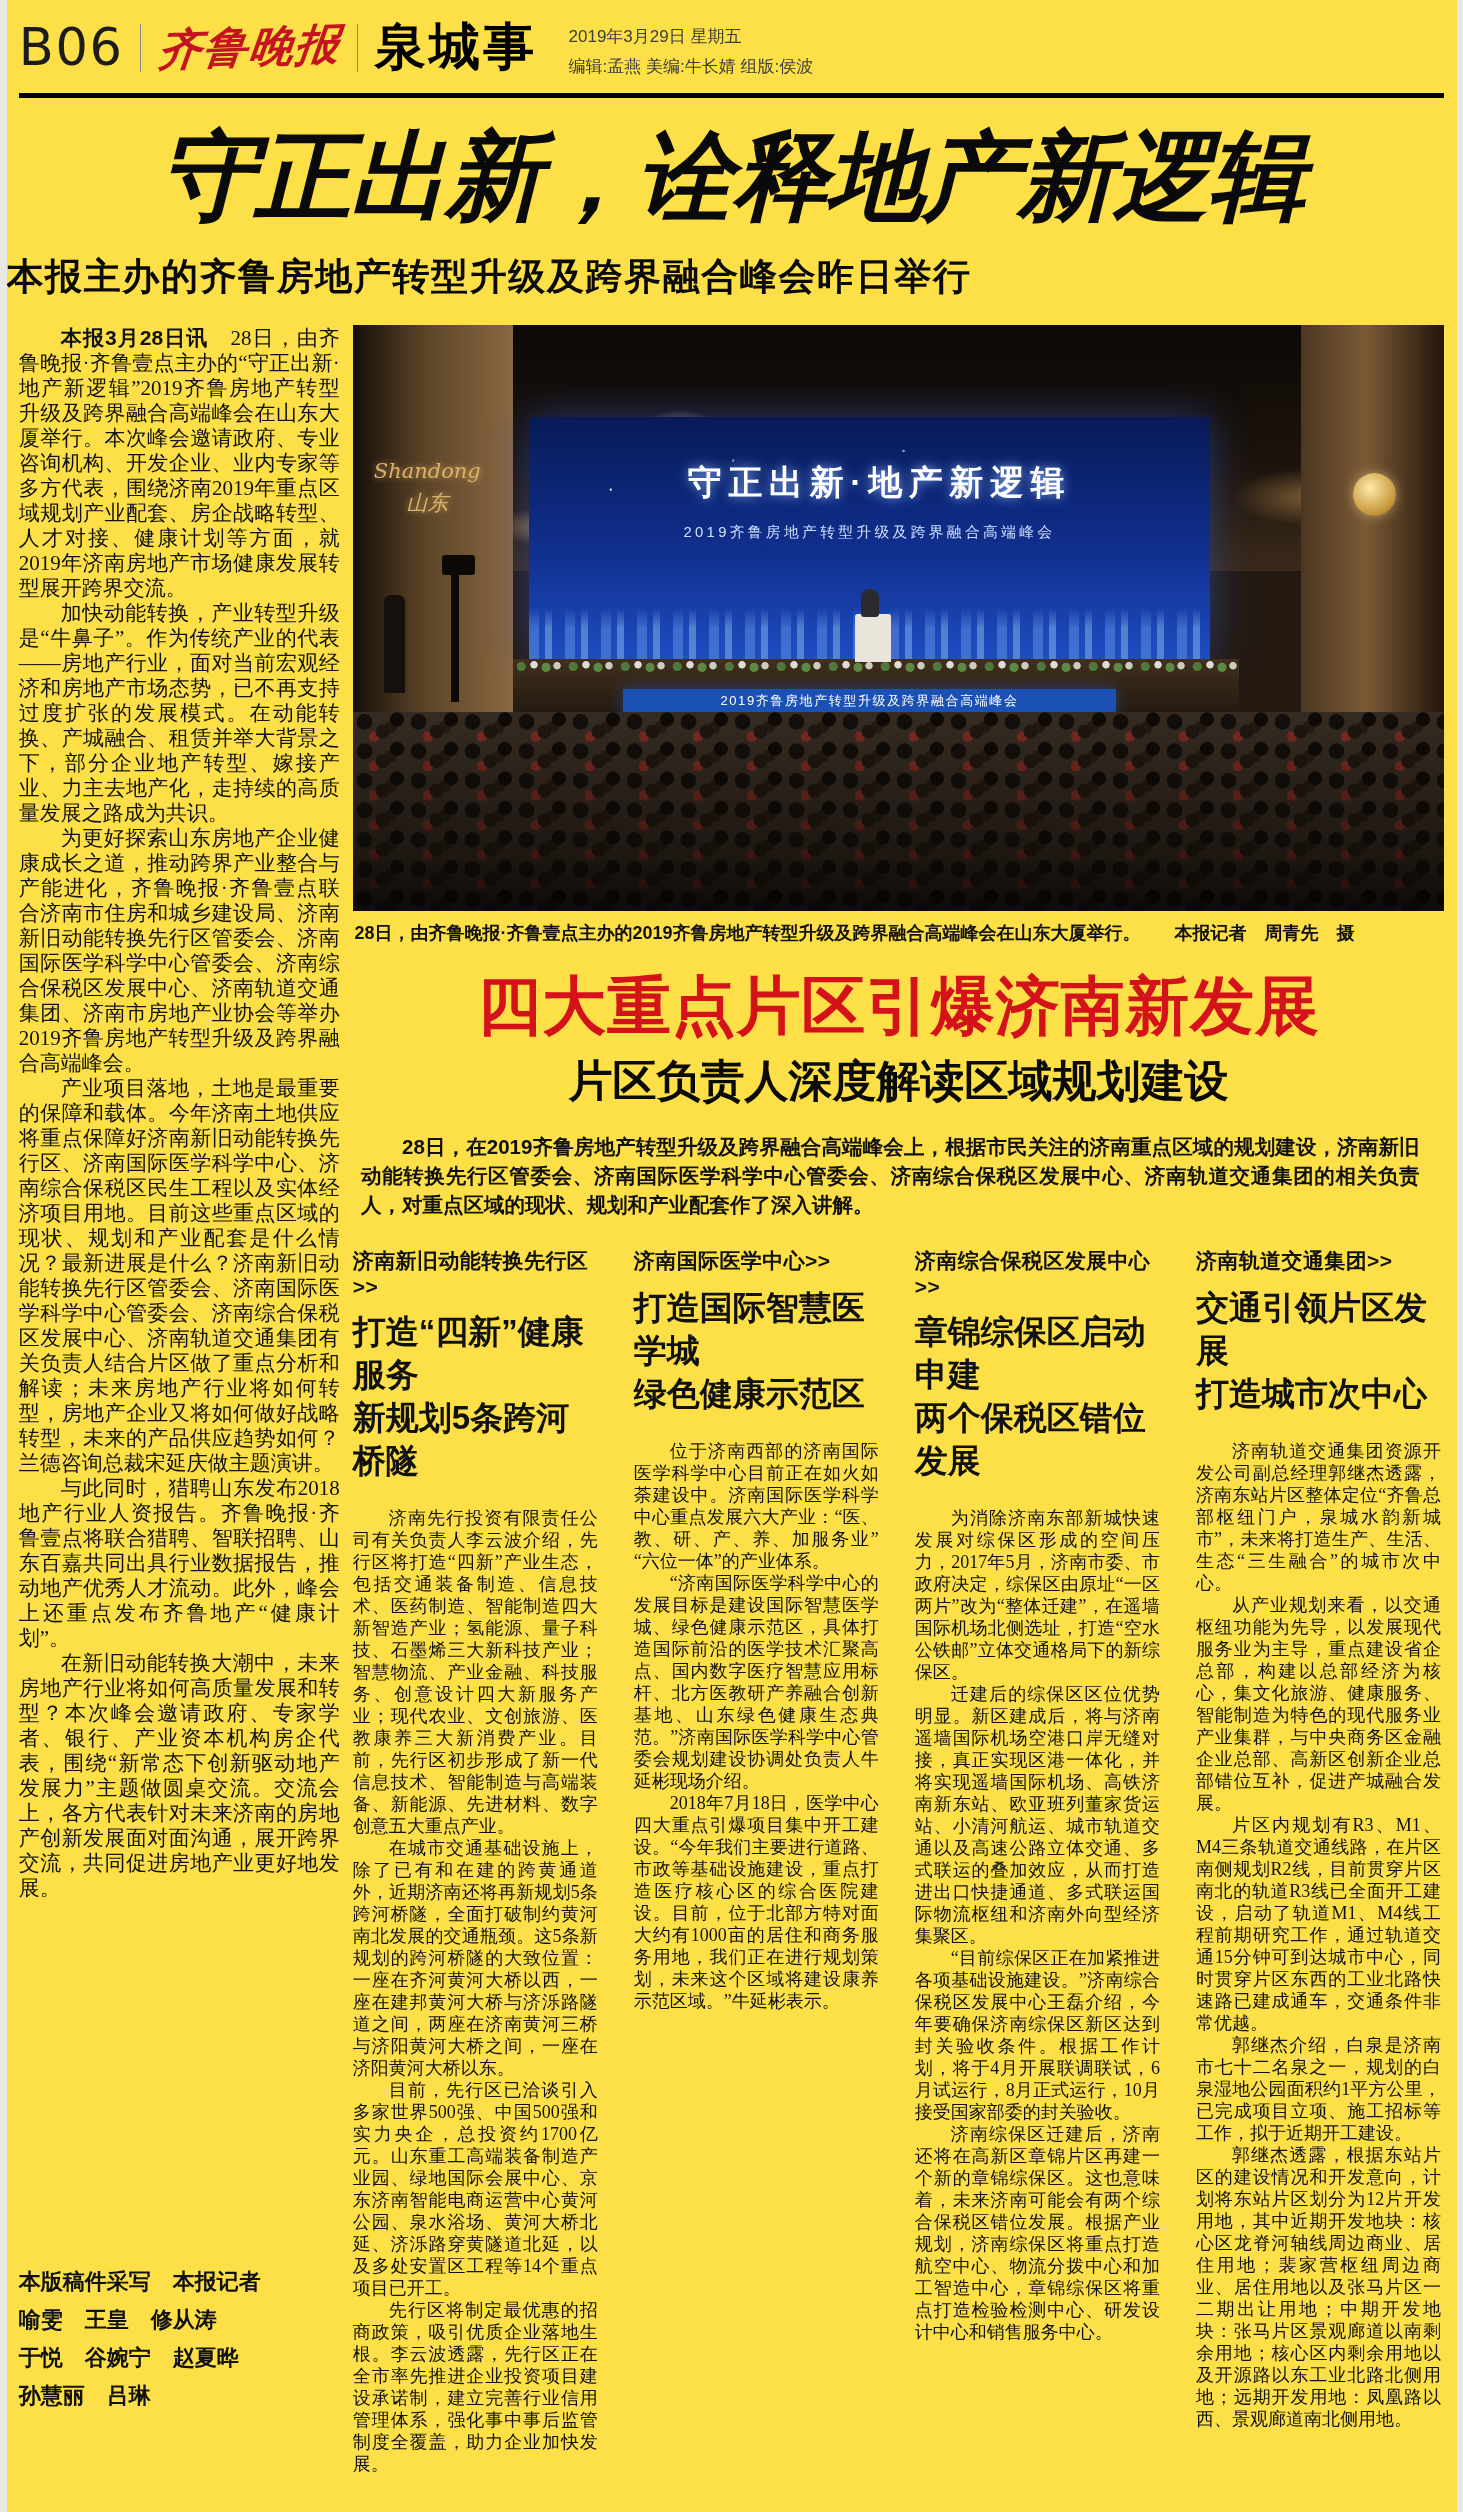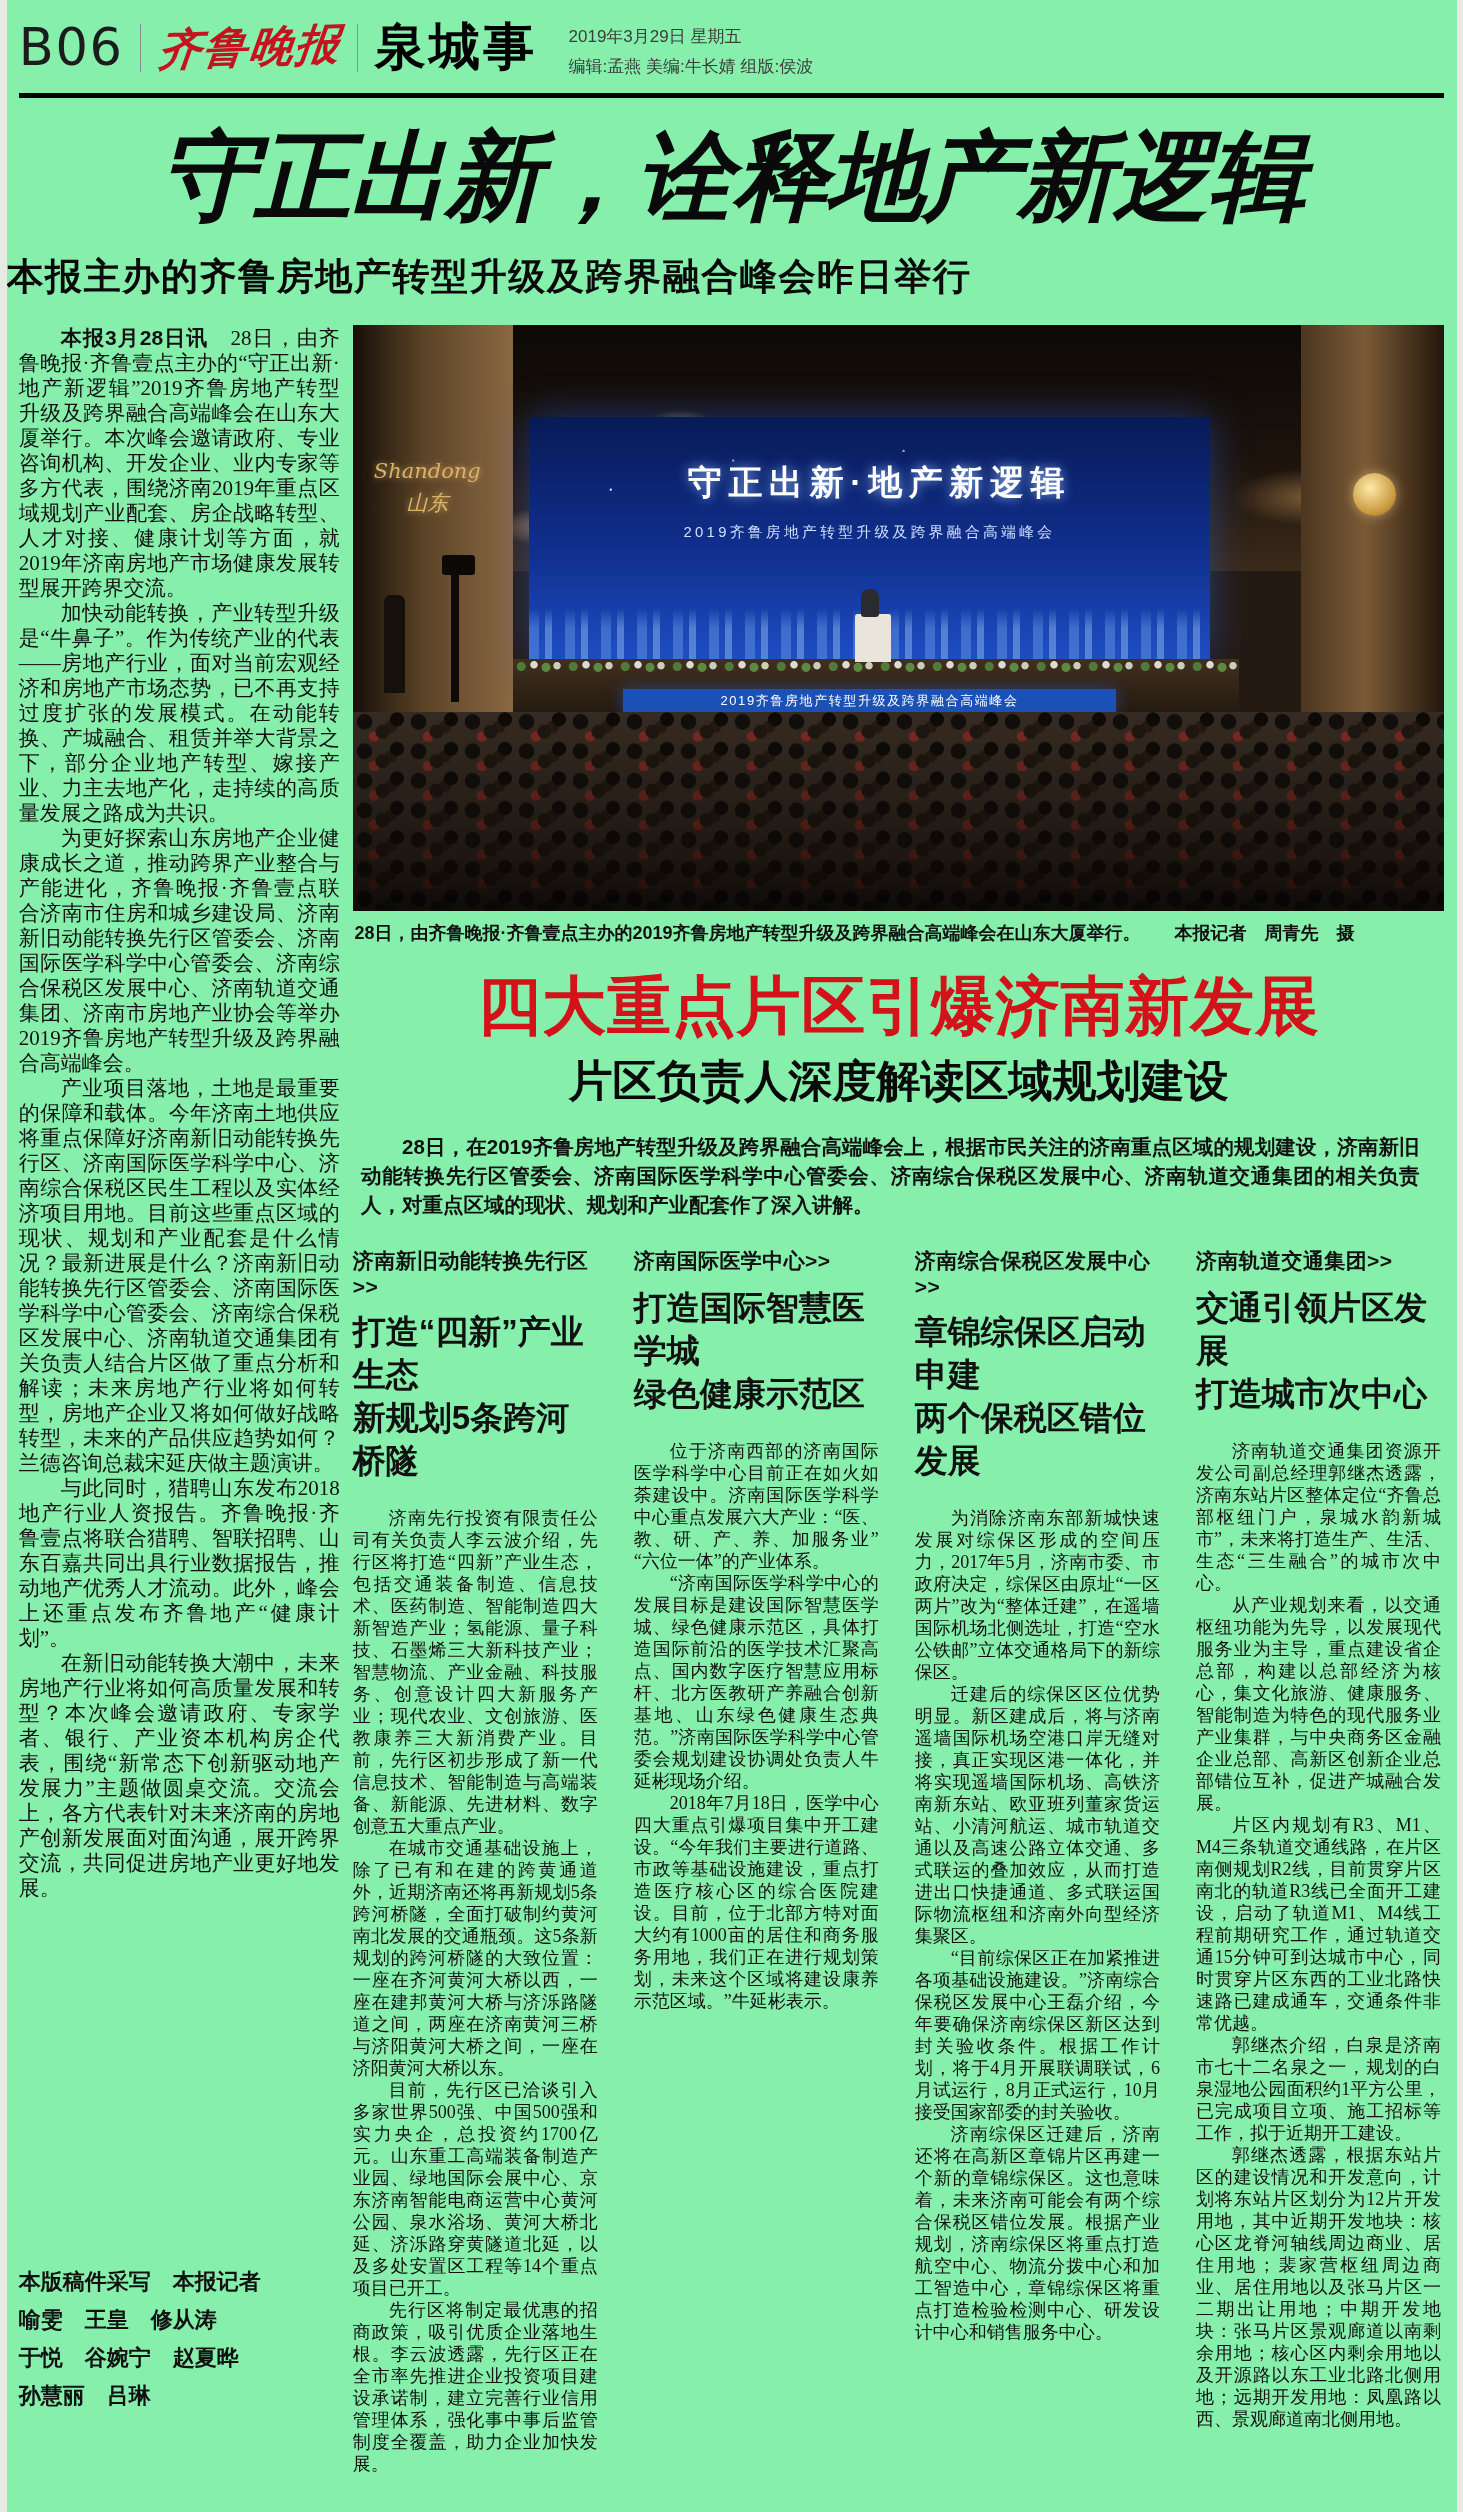--- a/index.html
+++ b/index.html
@@ -1,16 +1,16 @@
 <!DOCTYPE html>
 <html lang="zh" style="font-size:13px"><head>
 <meta charset="utf-8">
 <style>
   html,body{margin:0;padding:0;background:#e8e8e4;}
-  .page{position:relative;width:1450px;height:2512px;margin:0 auto;background:#86efac;
+  .page{position:relative;width:1450px;height:2512px;margin:0 auto;background:#fde047;
         overflow:hidden;font-family:"Liberation Sans",sans-serif;color:#111;}
 
   
   .masthead{display:flex;align-items:center;padding:11.5px 12.3px 4.9px 12.3px;height:72px;}
   .pageno{font-family:"DejaVu Sans",sans-serif;font-size:51px;font-weight:400;letter-spacing:1.6px;color:#1c1c1c;}
   .vbar{width:1.6px;height:48px;background:#8a8a8a;margin:0 16.4px;}
   .paper-logo{font-family:"DejaVu Serif",serif;font-style:italic;font-weight:700;font-size:44px;
               color:#c41420;transform:skewX(-8deg) rotate(-2deg);letter-spacing:1.6px;}
   .section-name{font-size:51px;font-weight:900;letter-spacing:3.3px;color:#000;}
   .mast-info{margin-left:31px;font-size:17px;color:#3d3d3d;line-height:1.75;margin-top:8.2px;}
@@ -183,21 +183,21 @@
       <section class="second">
         <h2 class="second-hl">四大重点片区引爆济南新发展</h2>
         <div class="second-sub">片区负责人深度解读区域规划建设</div>
         <p class="second-intro">28日，在2019齐鲁房地产转型升级及跨界融合高端峰会上，根据市民关注的济南重点区域的规划建设，济南新旧动能转换先行区管委会、济南国际医学科学中心管委会、济南综合保税区发展中心、济南轨道交通集团的相关负责人，对重点区域的现状、规划和产业配套作了深入讲解。</p>
 
         <div class="cols">
 
           <div class="col">
             <div class="kicker">济南新旧动能转换先行区&gt;&gt;</div>
             <div class="subhead">
-              <div>打造“四新”产业生态</div>
+              <div>打造“四新”健康服务</div>
               <div>新规划5条跨河桥隧</div>
             </div>
             <div class="colbody">
                 <p>济南先行投资有限责任公司有关负责人李云波介绍，先行区将打造“四新”产业生态，包括交通装备制造、信息技术、医药制造、智能制造四大新智造产业；氢能源、量子科技、石墨烯三大新科技产业；智慧物流、产业金融、科技服务、创意设计四大新服务产业；现代农业、文创旅游、医教康养三大新消费产业。目前，先行区初步形成了新一代信息技术、智能制造与高端装备、新能源、先进材料、数字创意五大重点产业。</p>
                 <p>在城市交通基础设施上，除了已有和在建的跨黄通道外，近期济南还将再新规划5条跨河桥隧，全面打破制约黄河南北发展的交通瓶颈。这5条新规划的跨河桥隧的大致位置：一座在齐河黄河大桥以西，一座在建邦黄河大桥与济泺路隧道之间，两座在济南黄河三桥与济阳黄河大桥之间，一座在济阳黄河大桥以东。</p>
                 <p>目前，先行区已洽谈引入多家世界500强、中国500强和实力央企，总投资约1700亿元。山东重工高端装备制造产业园、绿地国际会展中心、京东济南智能电商运营中心黄河公园、泉水浴场、黄河大桥北延、济泺路穿黄隧道北延，以及多处安置区工程等14个重点项目已开工。</p>
                 <p>先行区将制定最优惠的招商政策，吸引优质企业落地生根。李云波透露，先行区正在全市率先推进企业投资项目建设承诺制，建立完善行业信用管理体系，强化事中事后监管制度全覆盖，助力企业加快发展。</p>
               </div>
           </div>
 

